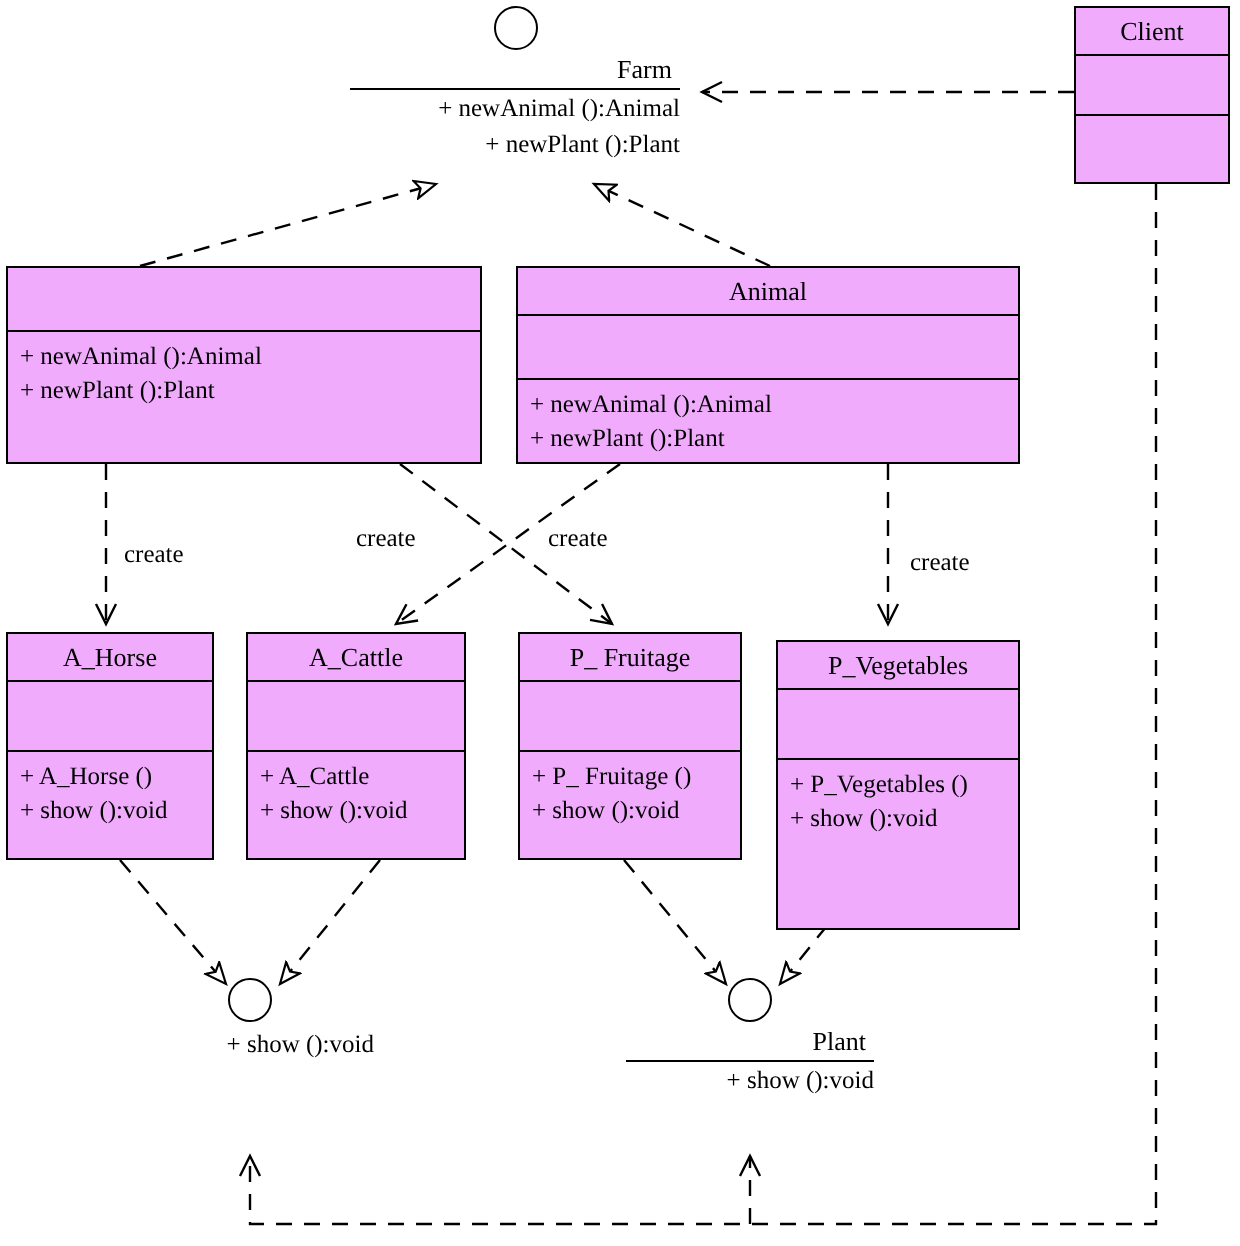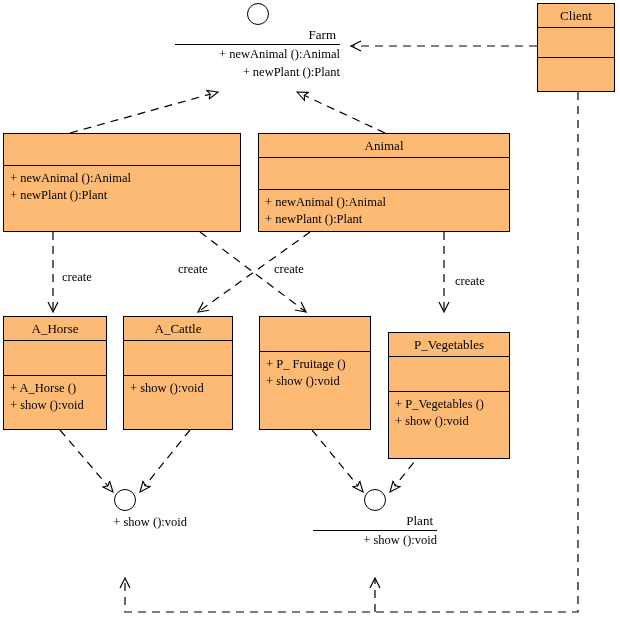--- a/index.html
+++ b/index.html
@@ -24,21 +24,21 @@
     top: 0;
     width: 620px;
     height: 623px;
     pointer-events: none;
   }
 
   
   .uml-class {
     position: absolute;
     border: 1px solid #000;
-    background: #fdba74;
+    background: #f0abfc;
     box-sizing: border-box;
   }
   .uml-class .compartment {
     box-sizing: border-box;
   }
   .uml-class .name-compartment {
     text-align: center;
     font-size: 13px;
     line-height: 15px;
     padding: 4px 2px 4px 2px;
@@ -199,33 +199,35 @@
     <div class="compartment ops-compartment">
       <div class="op">+ A_Horse ()</div>
       <div class="op">+ show ():void</div>
     </div>
   </div>
 
   <div class="uml-class" style="left:123px; top:316px; width:110px; height:114px;">
     <div class="compartment name-compartment">A_Cattle</div>
     <div class="compartment attr-compartment" style="height:35px;"></div>
     <div class="compartment ops-compartment">
+      <div class="op">+ A_Cattle</div>
       <div class="op">+ show ():void</div>
     </div>
   </div>
 
   <div class="uml-class" style="left:259px; top:316px; width:112px; height:114px;">
+    <div class="compartment name-compartment">P_ Fruitage</div>
     <div class="compartment attr-compartment" style="height:35px;"></div>
     <div class="compartment ops-compartment">
       <div class="op">+ P_ Fruitage ()</div>
       <div class="op">+ show ():void</div>
     </div>
   </div>
 
-  <div class="uml-class" style="left:388px; top:332px; width:122px; height:127px;font-family:Liberation Serif, serif;">
+  <div class="uml-class" style="left:388px; top:320px; width:122px; height:145px;font-family:Liberation Serif, serif;">
     <div class="compartment name-compartment">P_Vegetables</div>
     <div class="compartment attr-compartment" style="height:35px;"></div>
     <div class="compartment ops-compartment">
       <div class="op">+ P_Vegetables ()</div>
       <div class="op">+ show ():void</div>
     </div>
   </div>
 
   <div class="uml-interface" style="left:63px; top:489px; width:124px;">
     <div class="circle"></div>

